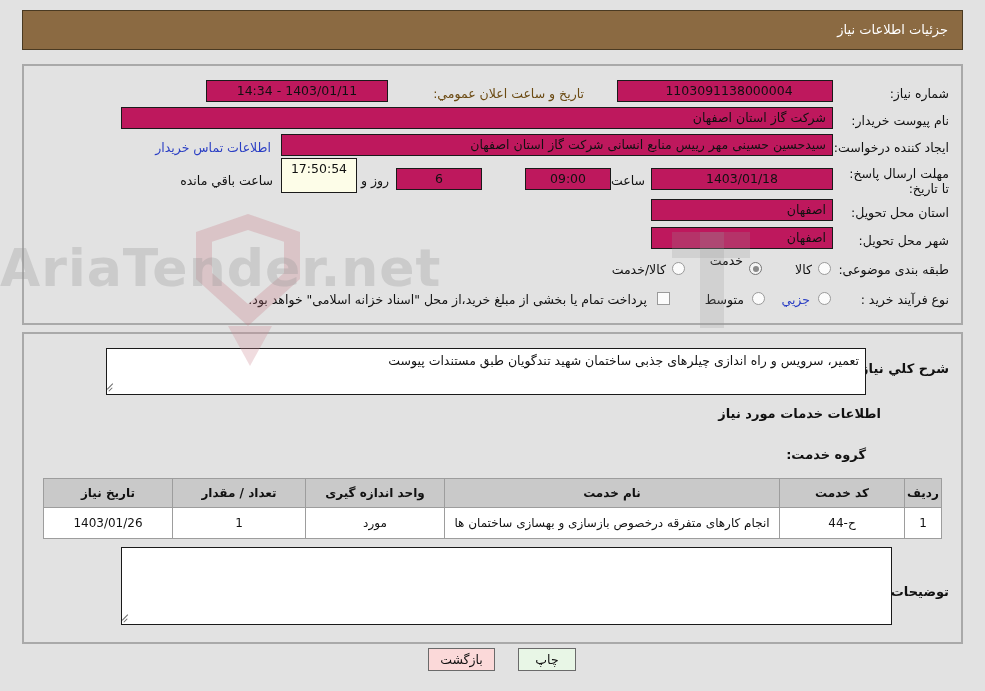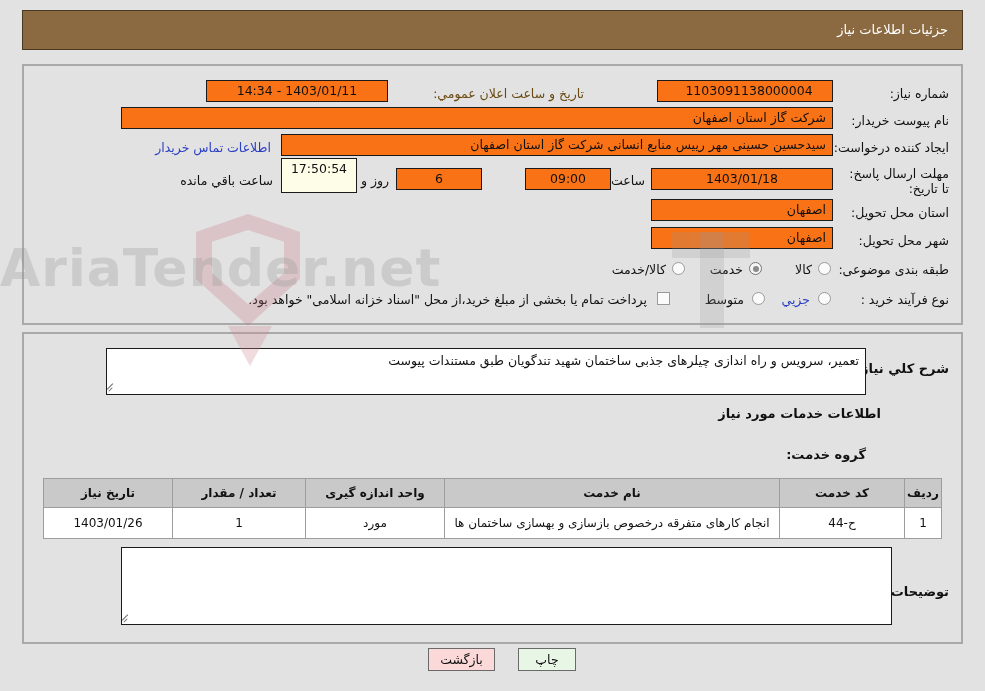--- a/index.html
+++ b/index.html
@@ -105,21 +105,21 @@
   
   .lbl {
     position: absolute;
     font-size: 12.5px;
     color: #111;
     white-space: nowrap;
     line-height: 15px;
   }
   .box {
     position: absolute;
-    background: #f97316;
+    background: #be185d;
     border: 1px solid #1a1a1a;
     box-sizing: border-box;
     font-size: 12.5px;
     color: #111;
     line-height: 20px;
     padding: 0 6px;
     white-space: nowrap;
     overflow: hidden;
   }
   .box.ctr  { text-align: center; padding: 0; }
@@ -265,21 +265,21 @@
   <div class="wm-text">AriaTender.net</div>
 </div>
 
 <div class="title-bar">
   <div class="title-text">جزئیات اطلاعات نیاز</div>
 </div>
 
 <div class="panel" id="panel-top">
 
   <div class="lbl" style="right:12px; top:20px;">شماره نیاز:</div>
-  <div class="box ctr" style="right:128px; top:14px; width:176px; height:22px;padding-left:8px;">1103091138000004</div>
+  <div class="box ctr" style="right:128px; top:14px; width:216px; height:22px;padding-left:8px;">1103091138000004</div>
 
   <div class="lbl" style="right:377px; top:20px; color:#6b4a12;">تاریخ و ساعت اعلان عمومي:</div>
   <div class="box ctr" style="right:573px; top:14px; width:182px; height:22px;">1403/01/11 - 14:34</div>
 
   <div class="lbl" style="right:12px; top:47px;">نام پیوست خریدار:</div>
   <div class="box rt" style="right:128px; top:41px; width:712px; height:22px;">شرکت گاز استان اصفهان</div>
 
   <div class="lbl" style="right:12px; top:74px;">ایجاد کننده درخواست:</div>
   <div class="box rt" style="right:128px; top:68px; width:552px; height:22px;">سیدحسین حسینی مهر رییس منابع انسانی شرکت گاز استان اصفهان</div>
   <div class="link" style="right:690px; top:74px;">اطلاعات تماس خریدار</div>
@@ -296,21 +296,21 @@
   <div class="lbl" style="right:12px; top:139px;">استان محل تحویل:</div>
   <div class="box rt" style="right:128px; top:133px; width:182px; height:22px;">اصفهان</div>
 
   <div class="lbl" style="right:12px; top:167px;">شهر محل تحویل:</div>
   <div class="box rt" style="right:128px; top:161px; width:182px; height:22px;">اصفهان</div>
 
   <div class="lbl" style="right:12px; top:196px;">طبقه بندی موضوعی:</div>
   <div class="radio" style="right:130px; top:196px;"></div>
   <div class="lbl" style="right:149px; top:196px;">کالا</div>
   <div class="radio on" style="right:199px; top:196px;"></div>
-  <div class="lbl" style="right:218px; top:196px;margin-left:20px;">خدمت</div>
+  <div class="lbl" style="right:218px; top:187px;margin-left:20px;">خدمت</div>
   <div class="radio" style="right:276px; top:196px;"></div>
   <div class="lbl" style="right:295px; top:196px;">کالا/خدمت</div>
 
   <div class="lbl" style="right:12px; top:226px;">نوع فرآیند خرید :</div>
   <div class="radio" style="right:130px; top:226px;"></div>
   <div class="lbl" style="right:151px; top:226px; color:#2b3fc4;">جزیي</div>
   <div class="radio" style="right:196px; top:226px;"></div>
   <div class="lbl" style="right:217px; top:226px;">متوسط</div>
   <div class="checkbox" style="right:291px; top:226px;"></div>
   <div class="lbl" style="right:314px; top:226px;">پرداخت تمام یا بخشی از مبلغ خرید،از محل "اسناد خزانه اسلامی" خواهد بود.</div>

